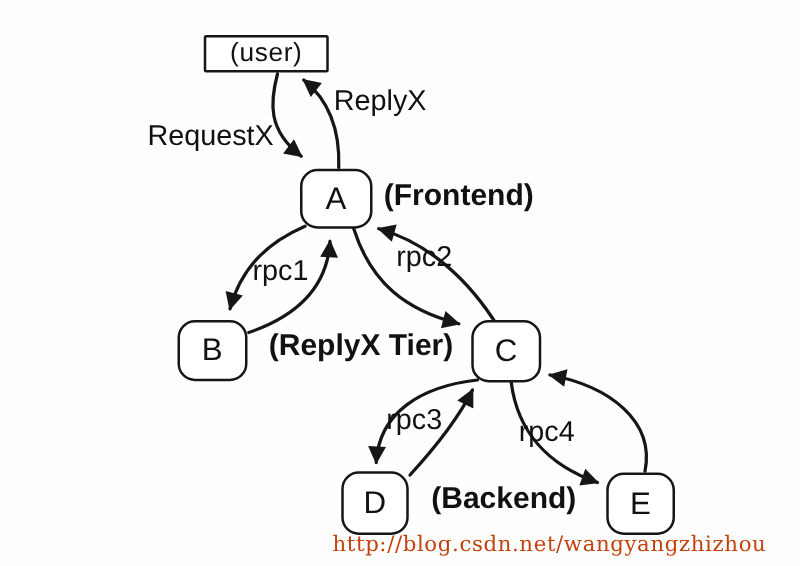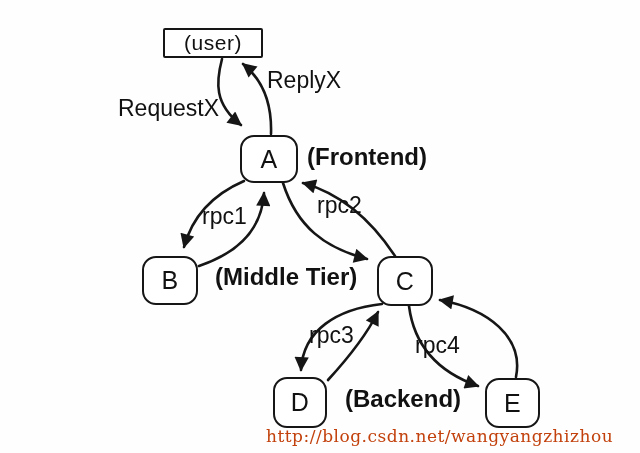--- a/index.html
+++ b/index.html
@@ -124,18 +124,18 @@
   </div>
 
   <span class="edge-label" style="left:118px;top:95px;">RequestX</span>
   <span class="edge-label" style="left:267px;top:67px;">ReplyX</span>
   <span class="edge-label" style="left:202px;top:203px;">rpc1</span>
   <span class="edge-label" style="left:297px;top:192px;margin-left:20px;">rpc2</span>
   <span class="edge-label" style="left:309px;top:322px;">rpc3</span>
   <span class="edge-label" style="left:415px;top:317px;margin-top:15px;">rpc4</span>
 
   <span class="tier-label" style="left:307px;top:143px;">(Frontend)</span>
-  <span class="tier-label" style="left:215px;top:263px;">(Middle Tier)</span>
+  <span class="tier-label" style="left:215px;top:263px;">(ReplyX Tier)</span>
   <span class="tier-label" style="left:345px;top:385px;">(Backend)</span>
 
   <span class="watermark">http://blog.csdn.net/wangyangzhizhou</span>
 
 </div>
 
 </body></html>

